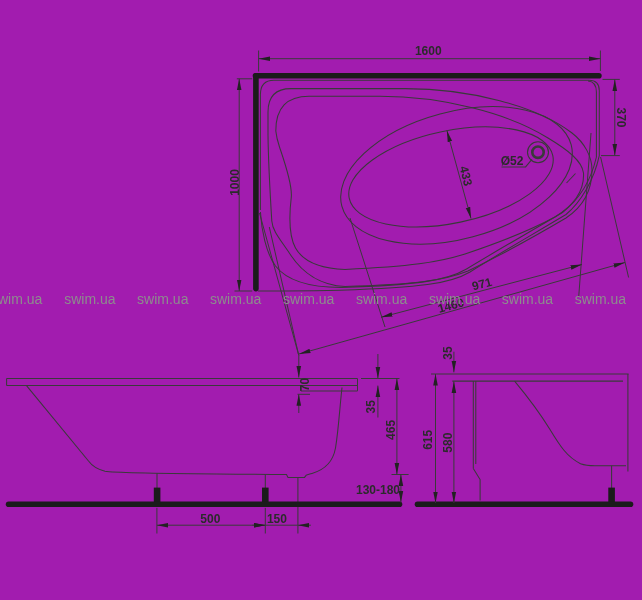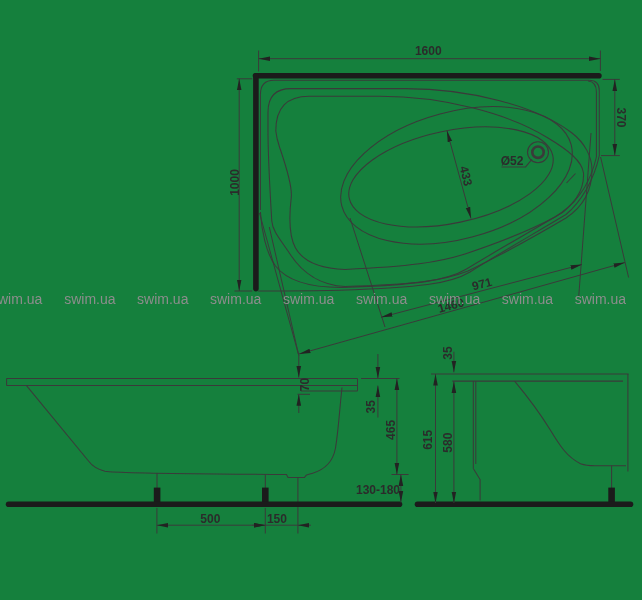--- a/index.html
+++ b/index.html
@@ -1,16 +1,16 @@
 <!DOCTYPE html>
 <html><head>
 <meta charset="utf-8">
 <style>
   html,body{margin:0;padding:0;background:#ffffff;}
-  #page{position:relative;width:642px;height:600px;background:#15803d;overflow:hidden;}
+  #page{position:relative;width:642px;height:600px;background:#a21caf;overflow:hidden;}
   svg{position:absolute;left:0;top:0;}
   text{font-family:"Liberation Sans",sans-serif;}
   .d{font-weight:bold;font-size:12px;fill:#2b2b2b;}
   .w{font-size:14px;fill:#8d8d8d;font-weight:normal;}
 </style>
 </head>
 <body>
 <div id="page">
 <svg width="642" height="600" viewBox="0 0 642 600">
 <defs>

